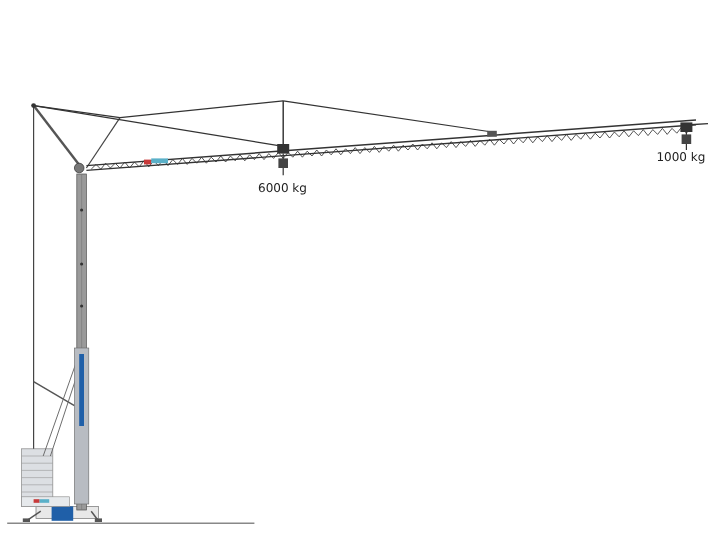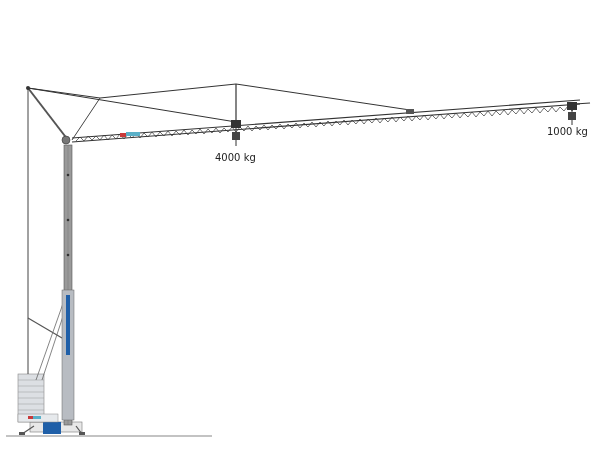--- a/index.html
+++ b/index.html
@@ -86,14 +86,14 @@
   <g>
     <rect x="567" y="102" width="10" height="8" fill="#333"></rect>
     <line x1="572" y1="110" x2="572" y2="118" stroke="#333" stroke-width="1"></line>
     <rect x="568" y="112" width="8" height="8" fill="#444"></rect>
     <line x1="572" y1="120" x2="572" y2="125" stroke="#333" stroke-width="1"></line>
   </g>
 
   <rect x="406" y="109" width="8" height="5" fill="#555"></rect>
 </svg>
 
-<div id="label-4000" class="label">4000 kg</div>
+<div id="label-4000" class="label">6000 kg</div>
 <div id="label-1000" class="label">1000 kg</div>
 
 </body></html>

